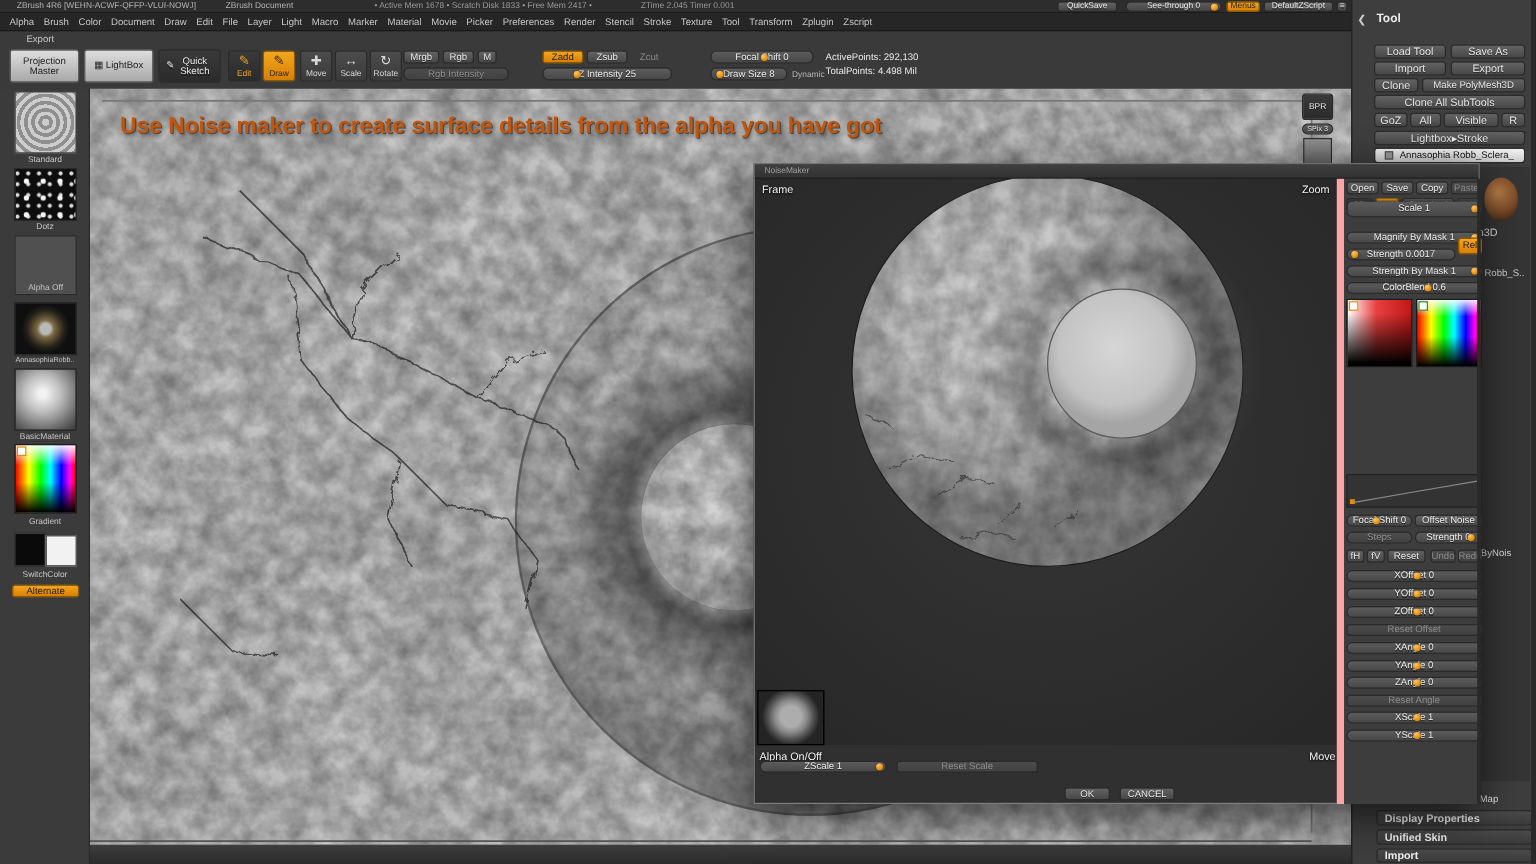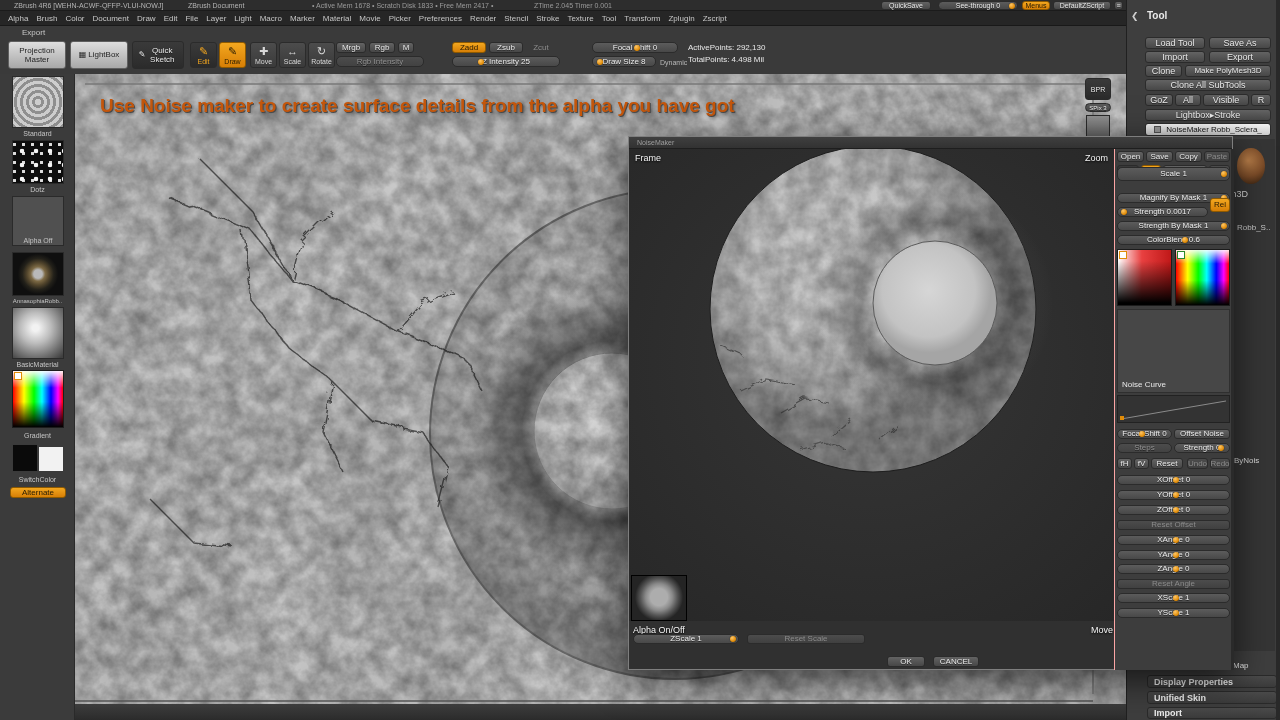--- a/index.html
+++ b/index.html
@@ -47,21 +47,21 @@
   #canvas-bottom{position:absolute;left:75px;top:704px;width:1051px;height:16px;
                  background:linear-gradient(#3d3d3d,#2b2b2b);z-index:2}
   #hint{position:absolute;left:100px;top:95px;font-size:19px;font-weight:bold;color:#C4560B;
         text-shadow:1px 1px 0 #4a4a4a,2px 2px 3px rgba(0,0,0,.35);z-index:3;white-space:nowrap}
   #palette{position:absolute;left:1126px;top:0;width:154px;height:720px;background:#3e3e3e;border-left:1px solid #202020;z-index:5}
   #thumbarea{position:absolute;left:18px;top:139px;width:130px;height:512px;background:#353535}
   #dlg{position:absolute;left:628px;top:136px;width:605px;height:534px;background:#303030;border:1px solid #7e7e7e;
        box-shadow:0 10px 34px rgba(0,0,0,.65);z-index:10}
   #dlg .tb{position:absolute;left:0;top:0;width:603px;height:12px;background:linear-gradient(#3f3f3f,#323232);
        border-bottom:1px solid #1e1e1e;color:#9f9f9f;font-size:7px;display:flex;align-items:center;padding-left:8px}
-  .panel{position:absolute;left:485px;top:12px;width:117px;height:521px;background:#3d3d3d;border-left:1px solid #fca5a5}
+  .panel{position:absolute;left:485px;top:12px;width:117px;height:521px;background:#3d3d3d;border-left:6px solid #fca5a5}
   .ov{position:absolute;color:#f4f4f4;font-size:9px;font-weight:normal;text-shadow:0 1px 2px #000;white-space:nowrap}
   .curvebg{position:absolute;left:2px;top:160px;width:113px;height:84px;background:#474747;border:1px solid #2f2f2f}
   .curvestrip{position:absolute;left:2px;top:246px;width:113px;height:28px;background:#333;border:1px solid #222}
   .mini-ic{display:inline-block;width:7px;height:7px;background:#9a9a9a;border:1px solid #555;margin-right:3px}
 </style>
 </head>
 <body>
 
 <div id="app">
 
@@ -272,21 +272,21 @@
     <div class="btn f9" style="left:18px;top:65px;width:37px;height:12px">Clone</div>
     <div class="btn" style="left:58px;top:65px;width:86px;height:12px">Make PolyMesh3D</div>
     <div class="btn f9" style="left:18px;top:79px;width:126px;height:12px">Clone All SubTools</div>
     <div class="btn f9" style="left:18px;top:94px;width:28px;height:12px">GoZ</div>
     <div class="btn f9" style="left:48px;top:94px;width:26px;height:12px">All</div>
     <div class="btn f9" style="left:76px;top:94px;width:46px;height:12px">Visible</div>
     <div class="btn f9" style="left:124px;top:94px;width:20px;height:12px">R</div>
     <div class="btn f9" style="left:18px;top:109px;width:126px;height:12px">Lightbox▸Stroke</div>
     <div class="btn sel" style="left:18px;top:123px;width:126px;height:13px">
       <span class="mini-ic"></span>
-      <span>NoiseMaker Robb_Sclera_</span>
+      <span>Annasophia Robb_Sclera_</span>
     </div>
 
     <div id="thumbarea"></div>
     <div style="position:absolute;left:110px;top:148px;width:28px;height:36px;border-radius:50%;background:radial-gradient(circle at 40% 35%, #b97f4a, #7c4c28 55%, #3a2412 90%)"></div>
     <span class="t f9" style="left:70px;top:190px;color:#dcdcdc">PolyMesh3D</span>
     <span class="t f8" style="left:110px;top:224px;color:#cccccc">Robb_S..</span>
     <span class="t f8" style="left:107px;top:457px;color:#dcdcdc">ByNois</span>
     <span class="t f8" style="left:106px;top:662px;color:#e5e5e5">Map</span>
 
     <div class="sect" style="left:20px;top:675px;width:130px;height:13px">Display Properties</div>
@@ -401,23 +401,20 @@
           <span class="dot"></span>
       </div>
 
       <div class="picker" style="left:2px;top:100px;width:55px;height:57px;background:linear-gradient(to bottom, rgba(0,0,0,0) 20%, #000 96%),linear-gradient(to right,#fff,#e84040 45%,#c01818)">
         <span class="swatch"></span>
       </div>
       <div class="picker" style="left:60px;top:100px;width:55px;height:57px;background:linear-gradient(to bottom, rgba(255,255,255,.9), rgba(255,255,255,0) 25%, rgba(0,0,0,0) 55%, #000 100%),linear-gradient(to right,#f00,#ff0 22%,#0f0 42%,#0ff 58%,#00f 76%,#f0f 90%,#f00)">
         <span class="swatch" style="border-color:#2a8a2a"></span>
       </div>
 
-      <div class="curvebg">
-        <span style="position:absolute;left:4px;bottom:3px;font-size:8px;color:#e8e8e8">Noise Curve</span>
-      </div>
       <div class="curvestrip">
         <svg width="111" height="26" viewBox="0 0 111 26">
           <polyline points="3,23 55,14 108,5" fill="none" stroke="#8a8a8a" stroke-width="1"></polyline>
         </svg>
         <span style="position:absolute;left:2px;bottom:2px;width:4px;height:4px;background:#E08B07"></span>
       </div>
 
       <div class="sld d45" style="left:2px;top:280px;width:55px;height:10px">
         <span>Focal Shift 0</span>
           <span class="dot"></span>

